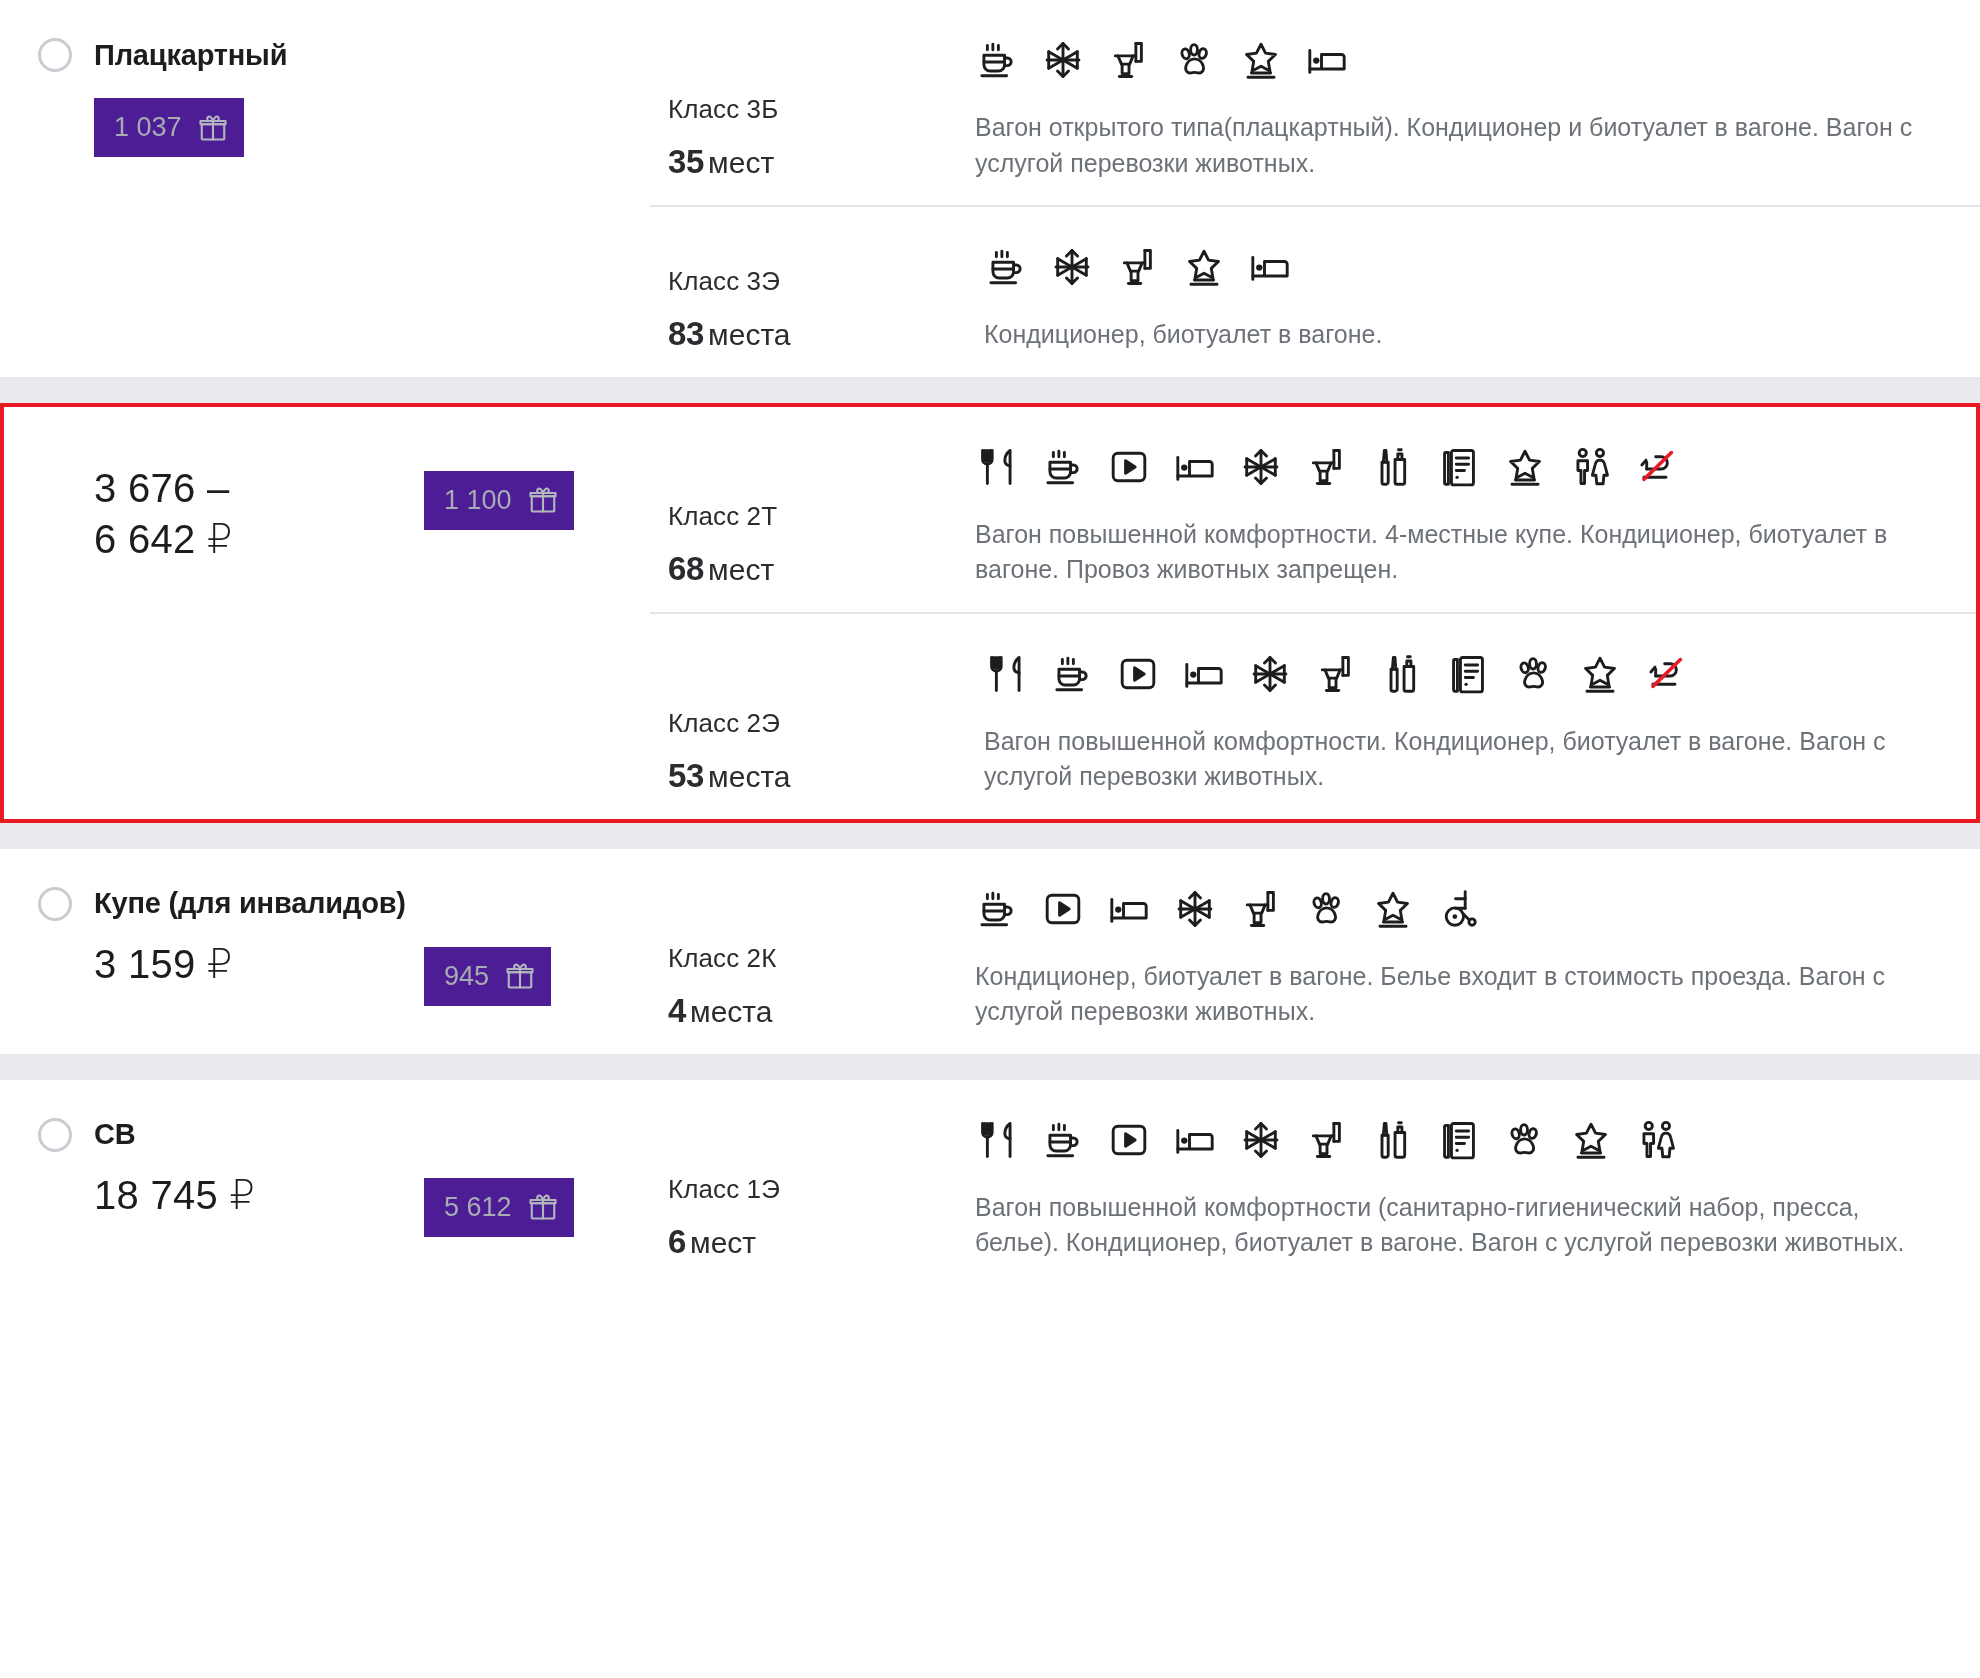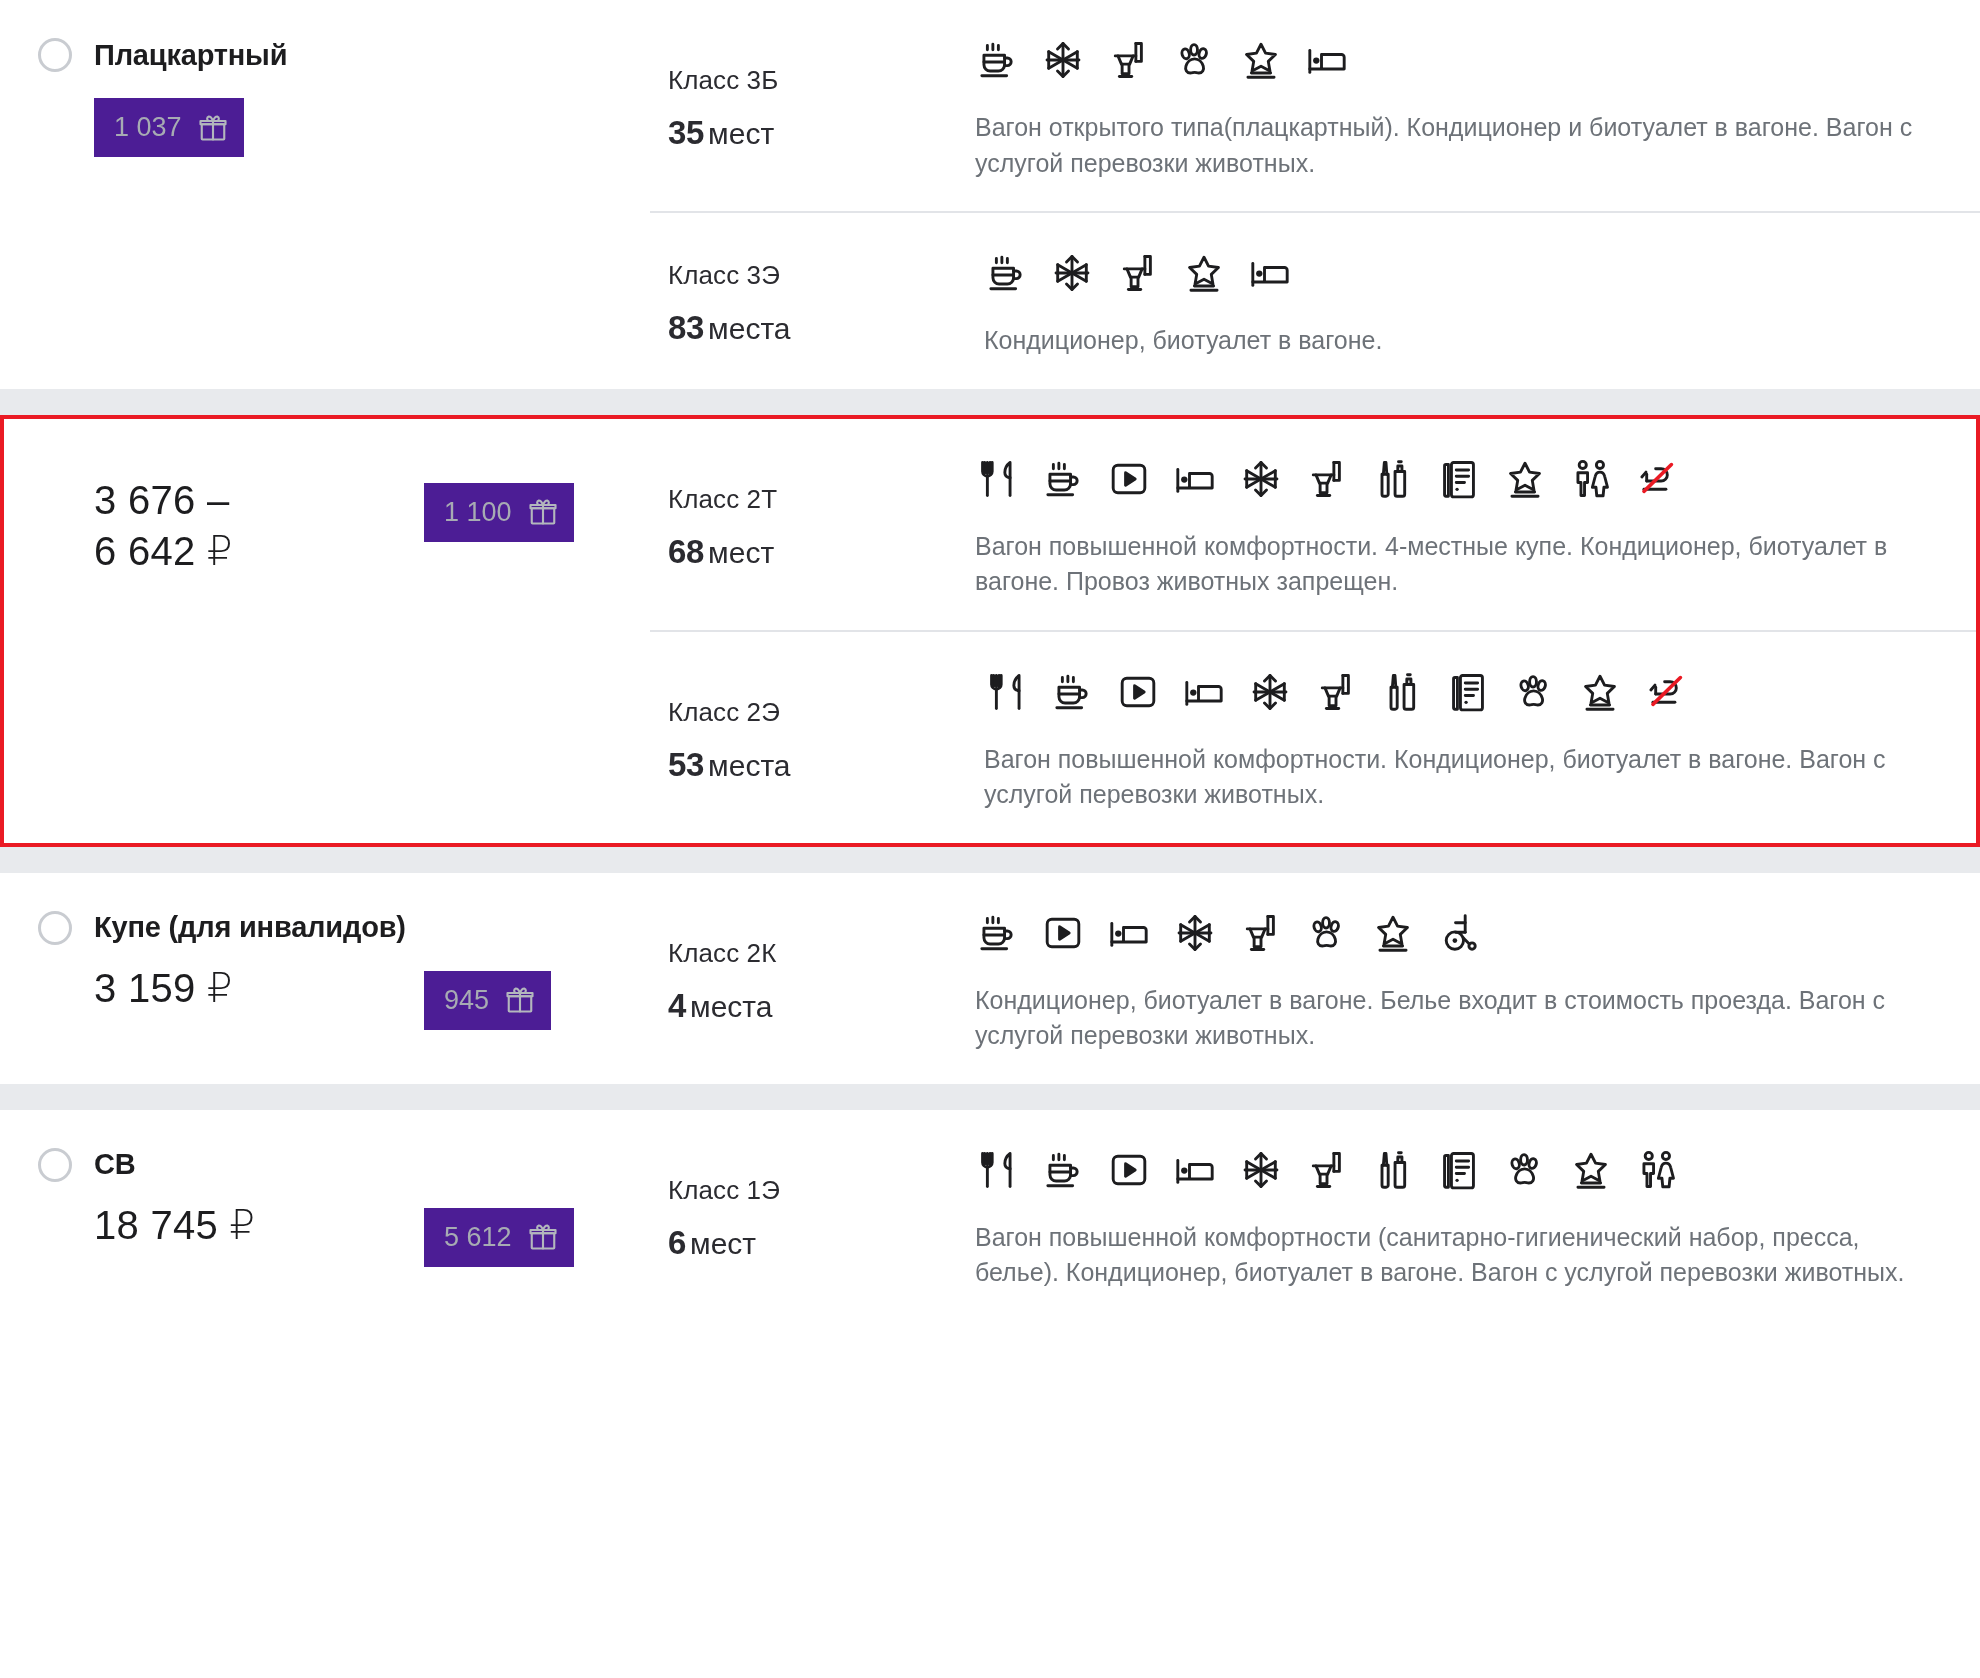--- a/index.html
+++ b/index.html
@@ -102,22 +102,22 @@
   }
   .bonus svg { display: block; }
 
   
   .right-col {
     flex: 1 1 auto;
     padding: 0;
   }
   .class-row {
     display: flex;
-    align-items: center;
-    padding: 36px 40px 30px 0;
+    align-items: flex-end;
+    padding: 36px 40px 24px 0;
   }
   .class-row + .class-row { border-top: 2px solid #e2e4e8; gap: 9px; }
 
   .class-meta {
     flex: 0 0 325px;
     padding-left: 18px;
   }
   .class-label {
     font-size: 26px;
     font-weight: 400;

